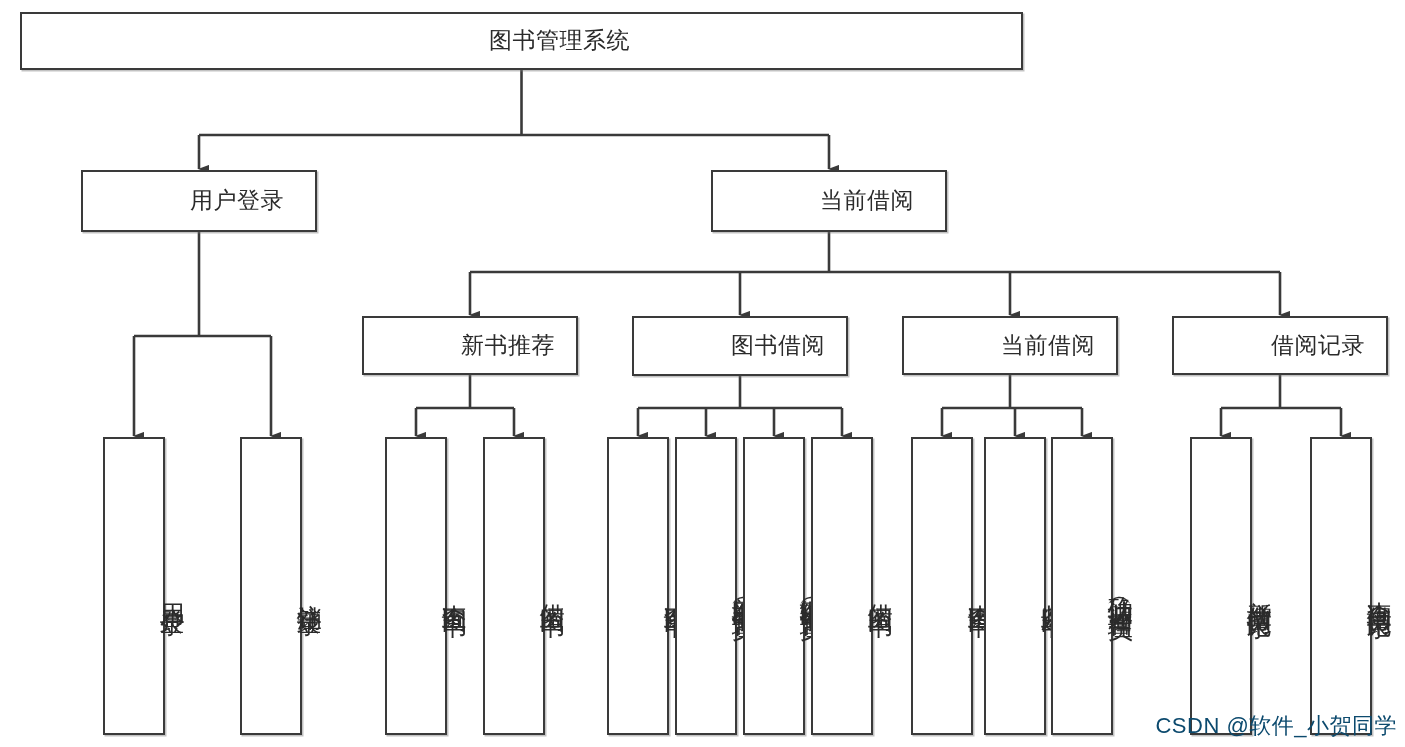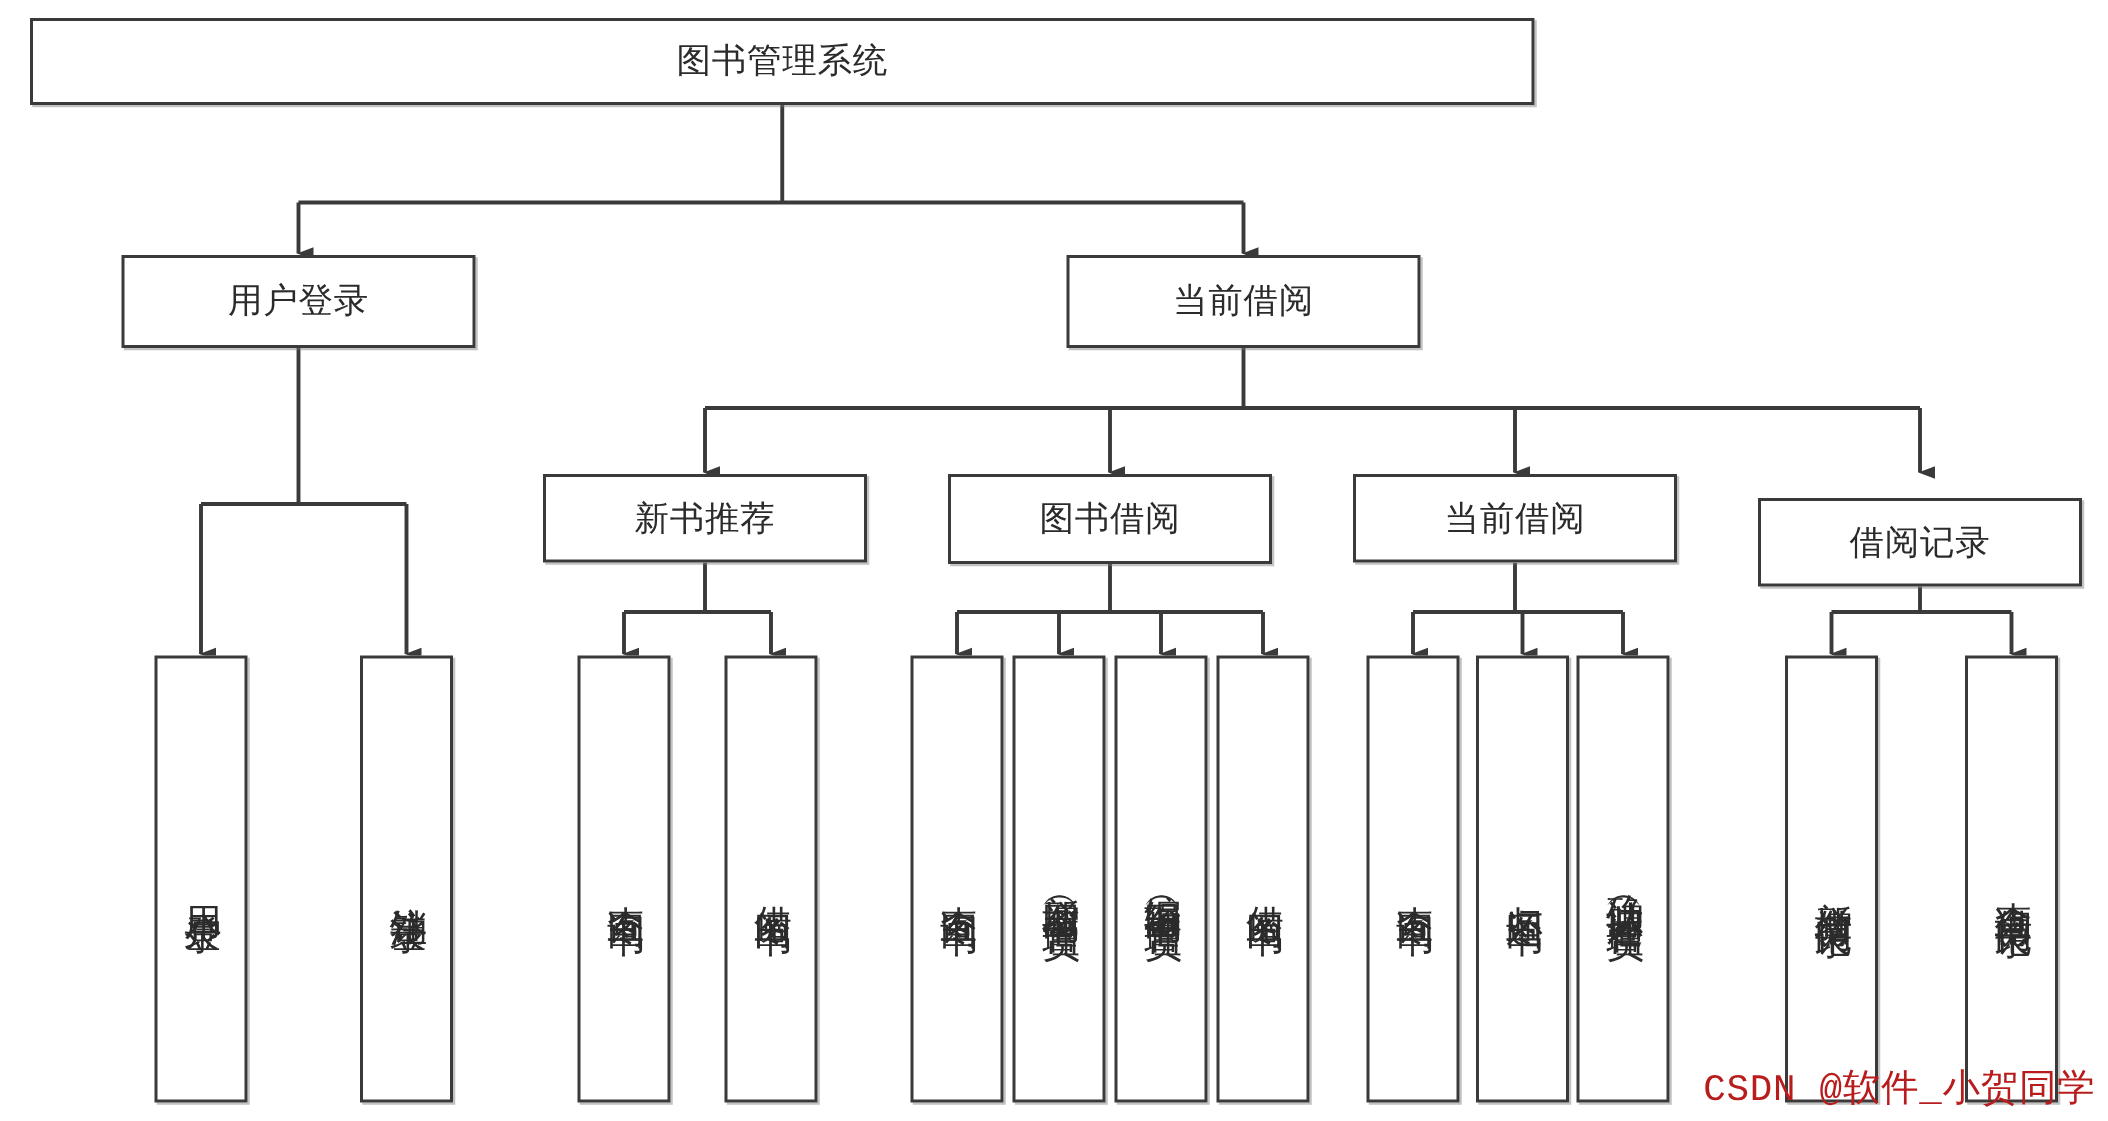--- a/index.html
+++ b/index.html
@@ -27,20 +27,21 @@
   }
   .node-label {
     width: 100%;
     height: 100%;
     display: flex;
     align-items: center;
     justify-content: center;
     color: #2b2b2b;
     line-height: 1.18;
     white-space: pre;
+    padding-left: 38px;
   }
   .node.horiz .node-label {
     font-size: 23px;
     letter-spacing: 0.5px;
   }
   .node.vert {
     border-width: 2.5px;
   }
   .node.vert .node-label {
     writing-mode: vertical-rl;
@@ -56,25 +57,24 @@
     left: 0;
     top: 0;
     width: 1405px;
     height: 747px;
     pointer-events: none;
   }
   .watermark {
     position: absolute;
     right: 8px;
     bottom: 6px;
-    font-size: 25px;
-    color: #b91c1c;
+    font-size: 22px;
+    color: #0c4a6e;
     letter-spacing: 0.5px;
     white-space: nowrap;
-    font-family: Liberation Mono, monospace;
   }
 </style>
 </head>
 <body>
 
 <div id="canvas">
 
   <svg id="wires" viewBox="0 0 1405 747" width="1405" height="747" xmlns="http://www.w3.org/2000/svg">
     <defs>
       <marker id="arrowhead" markerWidth="9" markerHeight="11" refX="4.5" refY="10" orient="auto" markerUnits="userSpaceOnUse">
@@ -130,21 +130,21 @@
       </div>
       <div class="node horiz" style="left: 362px; top: 316px; width: 216px; height: 59px; font-family: Liberation Serif, serif;">
         <div class="node-label">新书推荐</div>
       </div>
       <div class="node horiz" style="left: 632px; top: 316px; width: 216px; height: 60px;">
         <div class="node-label">图书借阅</div>
       </div>
       <div class="node horiz" style="left: 902px; top: 316px; width: 216px; height: 59px;">
         <div class="node-label">当前借阅</div>
       </div>
-      <div class="node horiz" style="left: 1172px; top: 316px; width: 216px; height: 59px; margin-top: 16px;">
+      <div class="node horiz" style="left: 1172px; top: 316px; width: 216px; height: 59px;">
         <div class="node-label">借阅记录</div>
       </div>
       <div class="node vert" style="left: 103px; top: 437px; width: 62px; height: 298px;">
         <div class="node-label">用户登录</div>
       </div>
       <div class="node vert" style="left: 240px; top: 437px; width: 62px; height: 298px;">
         <div class="node-label">注销登录</div>
       </div>
       <div class="node vert" style="left: 385px; top: 437px; width: 62px; height: 298px;">
         <div class="node-label">查询图书</div>

